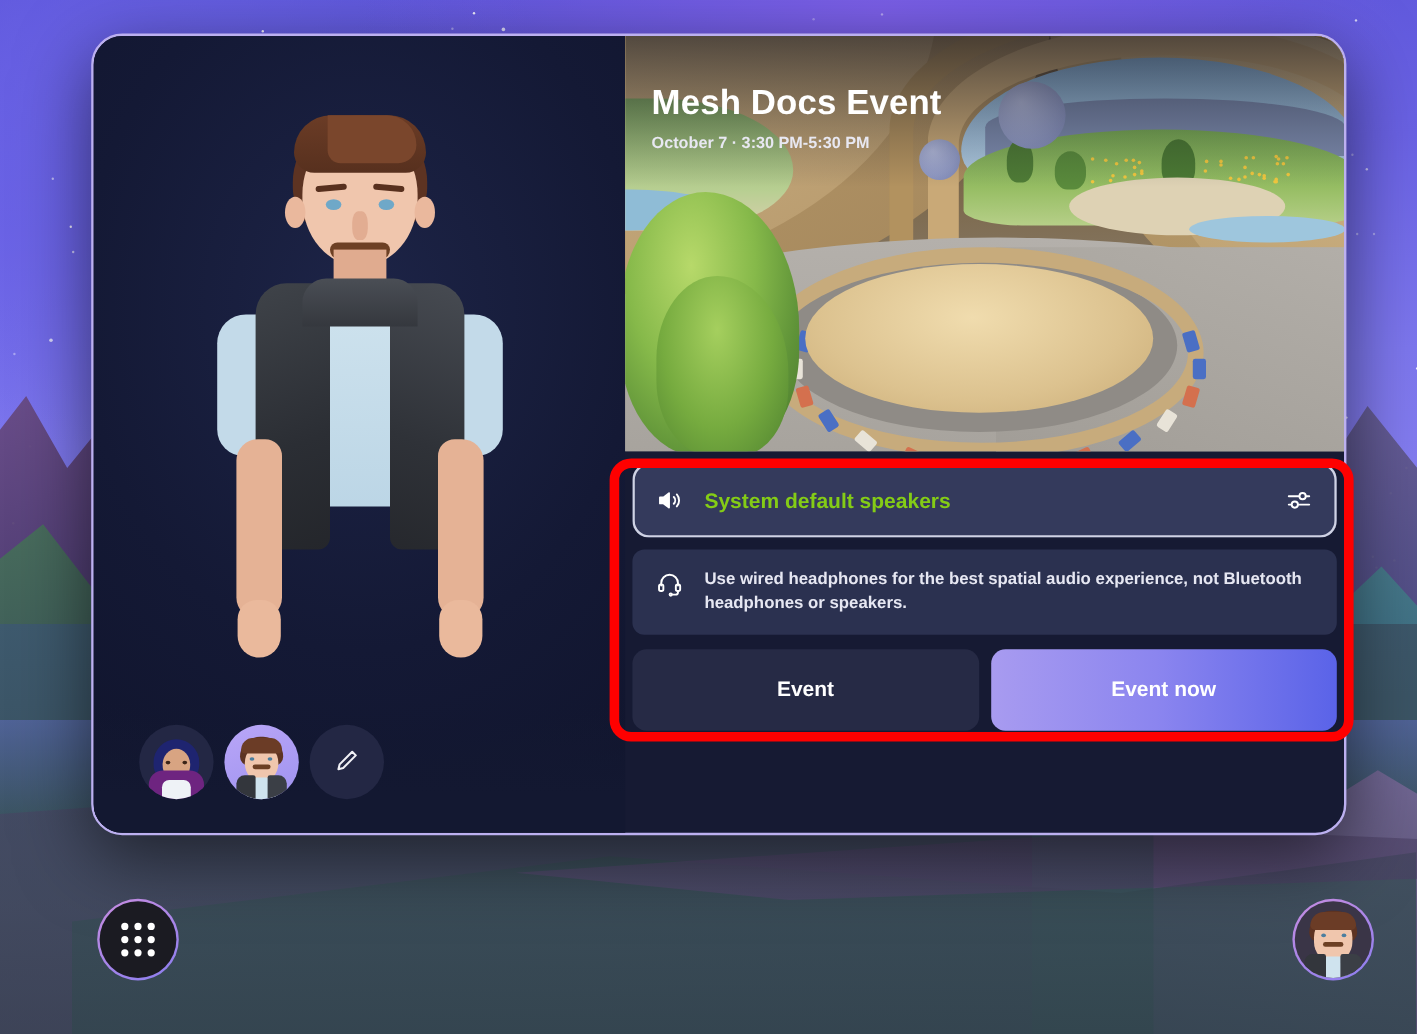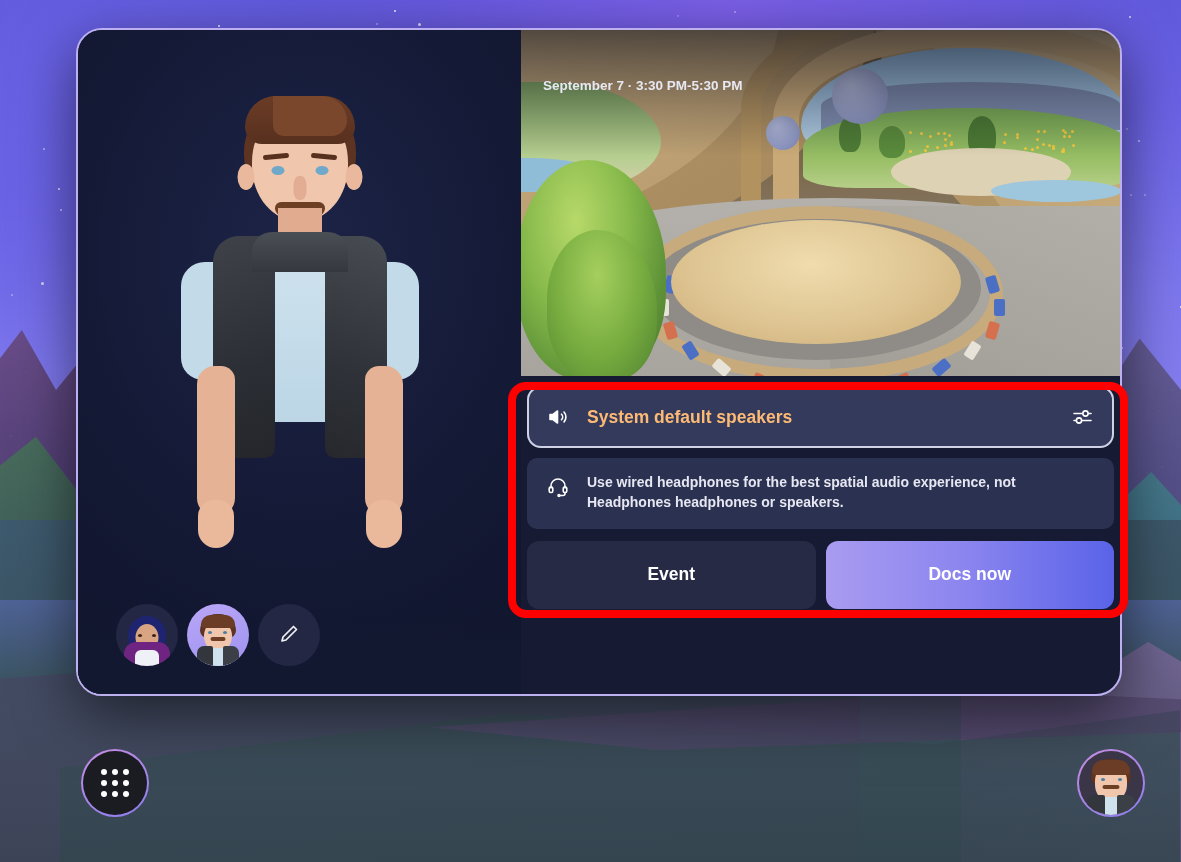--- a/index.html
+++ b/index.html
@@ -269,21 +269,21 @@
     position:relative;
     display:flex; align-items:center; gap:16px;
     height:62px; padding:0 18px;
     background:#343a5c; border-radius:10px;
     cursor:pointer;
   }
   .audio-row.focused{
     box-shadow:0 0 0 2px #cfd2e4 inset;
     border-radius:14px;
   }
-  .audio-row .label{ flex:1; font-size:17.5px; font-weight:bold; color:#fdba74; }
+  .audio-row .label{ flex:1; font-size:17.5px; font-weight:bold; color:#84cc16; }
   .ico{ width:26px; display:flex; align-items:center; justify-content:center; flex:0 0 26px; }
 
   .toggle{
     width:44px; height:23px; border-radius:12px;
     background:#9a93ee; position:relative; flex:0 0 44px; cursor:pointer;
   }
   .toggle .knob{
     position:absolute; right:3px; top:3px; width:17px; height:17px;
     border-radius:50%; background:#2b2f4d;
   }
@@ -662,21 +662,22 @@
             <span class="seat" style="left: 15.8052px; top: 60.4614px; background: rgb(74, 111, 196); transform: rotate(286.4deg);"></span>
             <span class="seat" style="left: 338.195px; top: 60.4614px; background: rgb(74, 111, 196); transform: rotate(433.6deg);"></span>
           </div>
         <div class="v-stage"></div>
         <div class="v-tree"></div>
         <div class="v-tree-2"></div>
         <div class="v-sphere-a"></div>
         <div class="v-sphere-b"></div>
         <div class="venue-overlay"></div>
         <div class="venue-text">
-          <div class="venue-sub">September 7 · 3:30 PM-5:30 PM</div>
+          <div class="venue-title">Mesh Docs Event</div>
+          <div class="venue-sub">October 7 · 3:30 PM-5:30 PM</div>
         </div>
       </div>
 
       <div class="audio-block">
 
         <div class="audio-row focused">
           <span class="ico">
             <svg width="24" height="24" viewBox="0 0 24 24" fill="none" stroke="#fff" stroke-width="1.6" stroke-linecap="round" stroke-linejoin="round">
               <path d="M4 9.5h3l4.5-3.5v12L7 14.5H4z" fill="#fff"></path>
               <path d="M15.5 9.2a4 4 0 010 5.6"></path>
@@ -698,27 +699,27 @@
         <div class="hint">
           <span class="ico">
             <svg width="24" height="24" viewBox="0 0 24 24" fill="none" stroke="#fff" stroke-width="1.6" stroke-linecap="round" stroke-linejoin="round">
               <path d="M5 14v-2a7 7 0 0114 0v2"></path>
               <rect x="3.2" y="13" width="3.6" height="5.5" rx="1.5"></rect>
               <rect x="17.2" y="13" width="3.6" height="5.5" rx="1.5"></rect>
               <path d="M19 18.5v1a2 2 0 01-2 2h-2.2"></path>
               <circle cx="13" cy="21.5" r="1"></circle>
             </svg>
           </span>
-          <span class="txt">Use wired headphones for the best spatial audio experience, not Headphones headphones or speakers.</span>
+          <span class="txt">Use wired headphones for the best spatial audio experience, not Bluetooth headphones or speakers.</span>
         </div>
       </div>
 
       <div class="actions">
         <button class="btn btn-cancel">Event</button>
-        <button class="btn btn-join">Docs now</button>
+        <button class="btn btn-join">Event now</button>
       </div>
 
     </div>
   </div>
 
   <div class="tb-btn tb-left">
     <div class="tb-inner">
       <span class="grid-dots">
         <i></i>
           <i></i>

